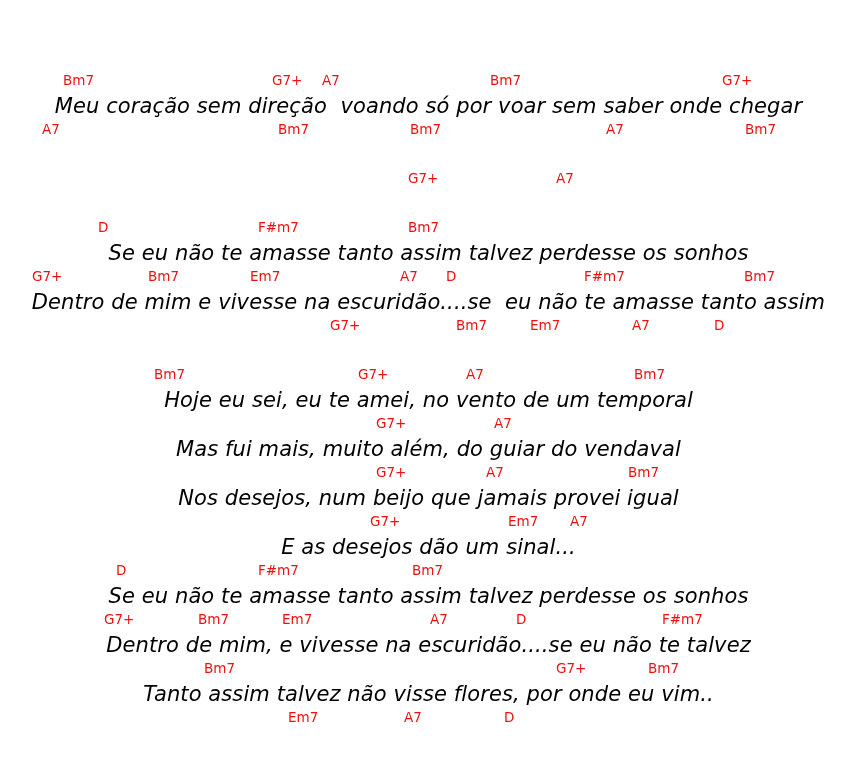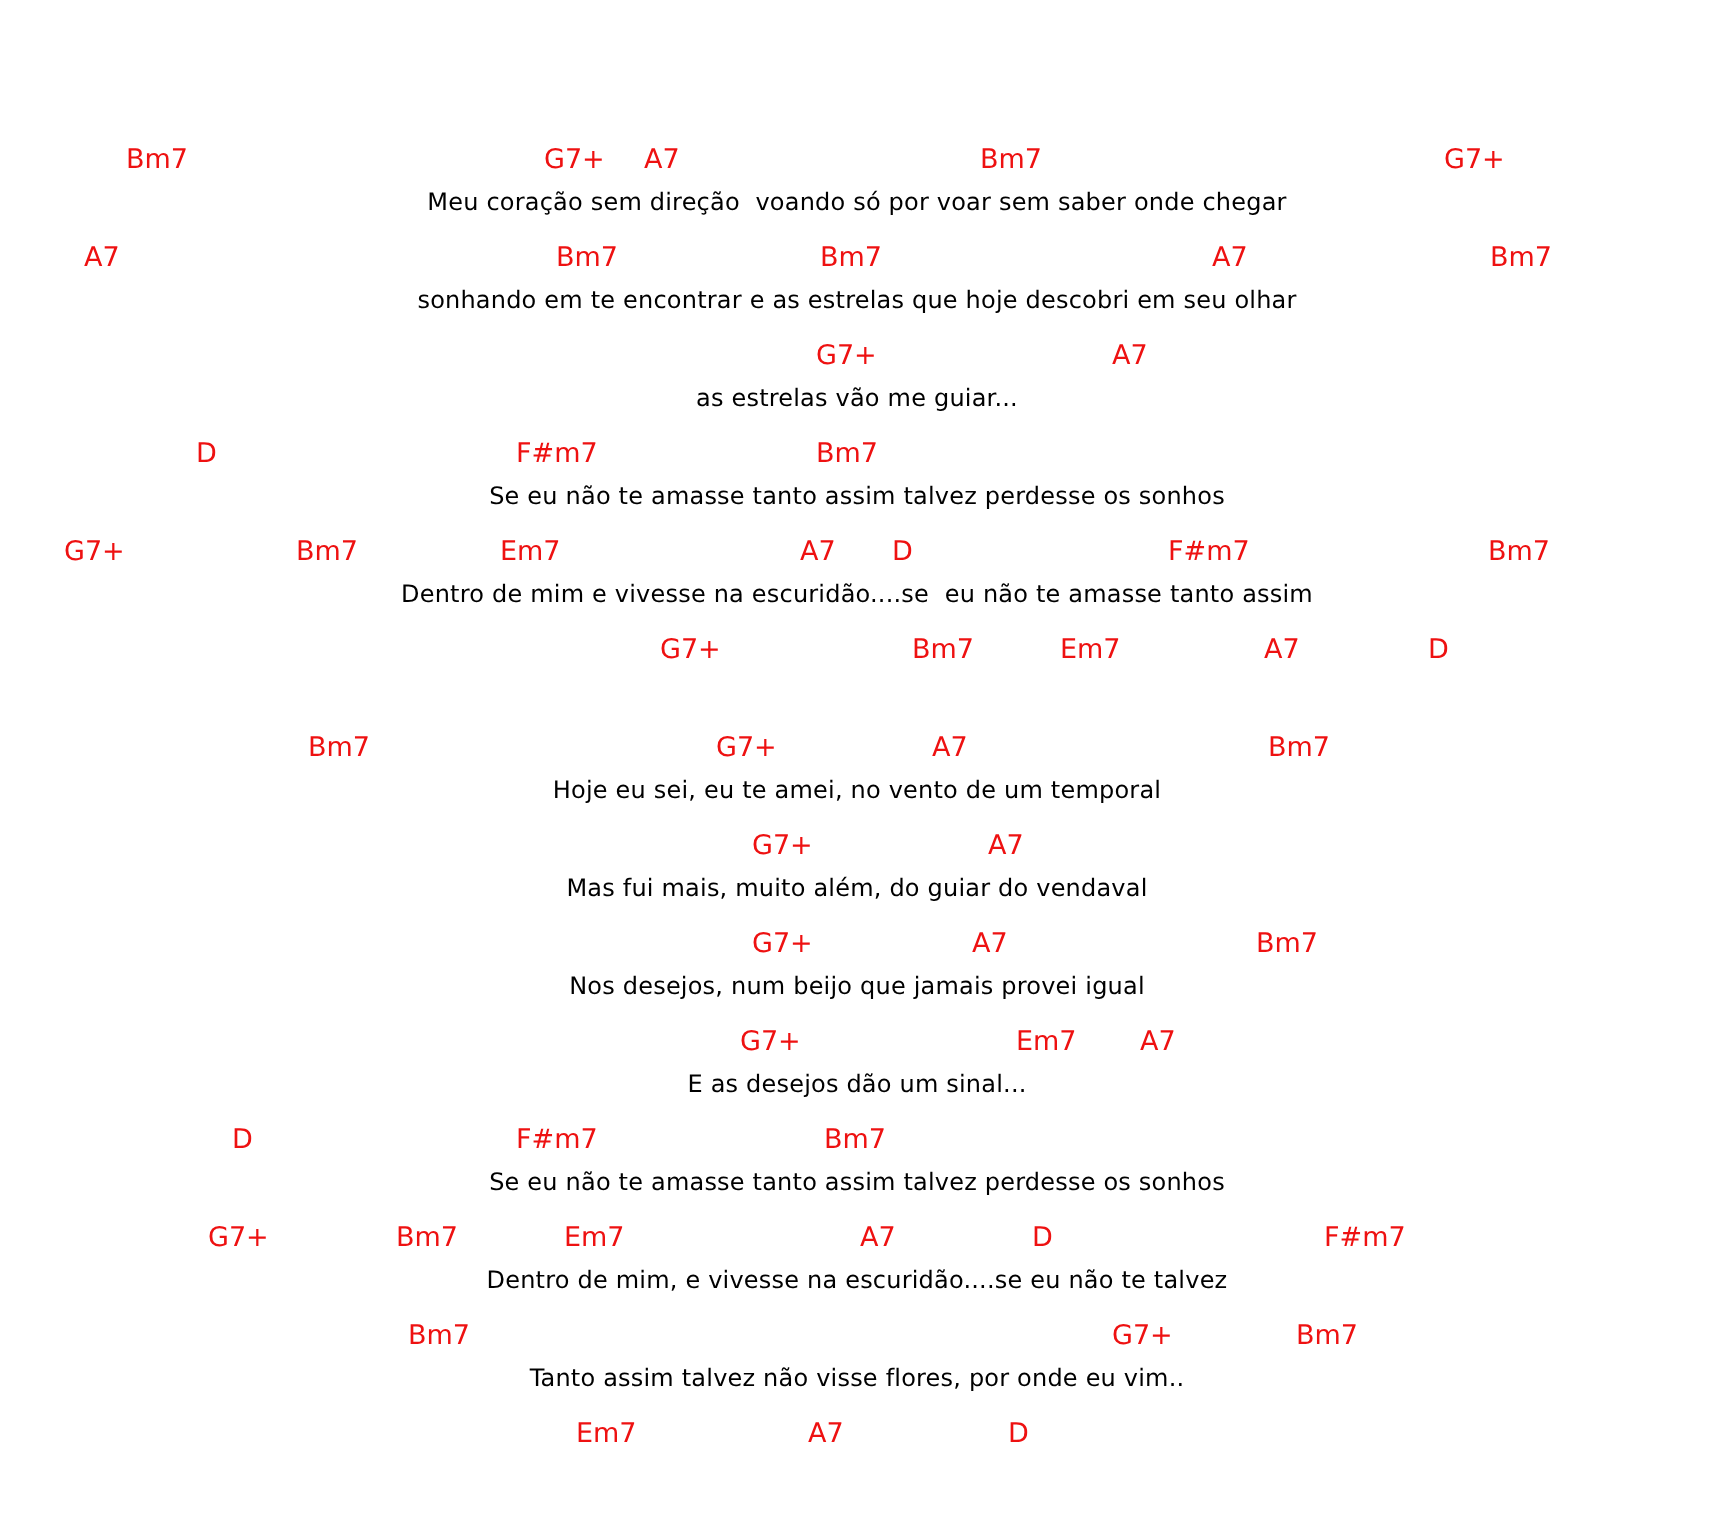--- a/index.html
+++ b/index.html
@@ -26,24 +26,25 @@
     position: relative;
     height: 49px;
     width: 857px;
   }
   .lyric {
     position: absolute;
     left: 0;
     right: 0;
     top: 22px;
     text-align: center;
-    font-size: 12px;
+    font-size: 21px;
     color: #000000;
     white-space: pre;
     letter-spacing: 0.1px;
+    font-style: italic;
   }
   .chords {
     position: absolute;
     left: 0;
     top: 0;
     width: 857px;
     height: 22px;
   }
   .chord {
     position: absolute;
@@ -69,28 +70,26 @@
       <div class="lyric">Meu coração sem direção  voando só por voar sem saber onde chegar</div>
     </div>
     <div class="line">
       <div class="chords">
         <span class="chord" style="left: 42px;">A7</span>
         <span class="chord" style="left: 278px;">Bm7</span>
         <span class="chord" style="left: 410px;">Bm7</span>
         <span class="chord" style="left: 606px;">A7</span>
         <span class="chord" style="left: 745px;">Bm7</span>
       </div>
-      <div class="lyric">sonhando em te encontrar e as estrelas que hoje descobri em seu olhar</div>
     </div>
     <div class="line">
       <div class="chords">
         <span class="chord" style="left: 408px;">G7+</span>
         <span class="chord" style="left: 556px;">A7</span>
       </div>
-      <div class="lyric">as estrelas vão me guiar...</div>
     </div>
     <div class="line">
       <div class="chords">
         <span class="chord" style="left: 98px;">D</span>
         <span class="chord" style="left: 258px;">F#m7</span>
         <span class="chord" style="left: 408px;">Bm7</span>
       </div>
       <div class="lyric">Se eu não te amasse tanto assim talvez perdesse os sonhos</div>
     </div>
     <div class="line">

